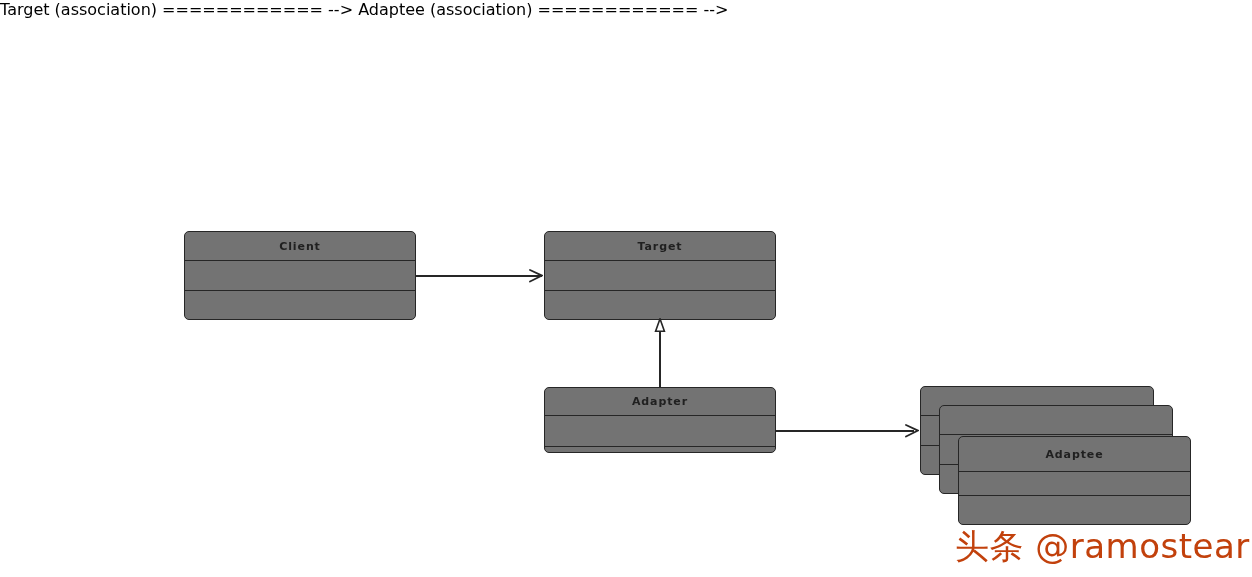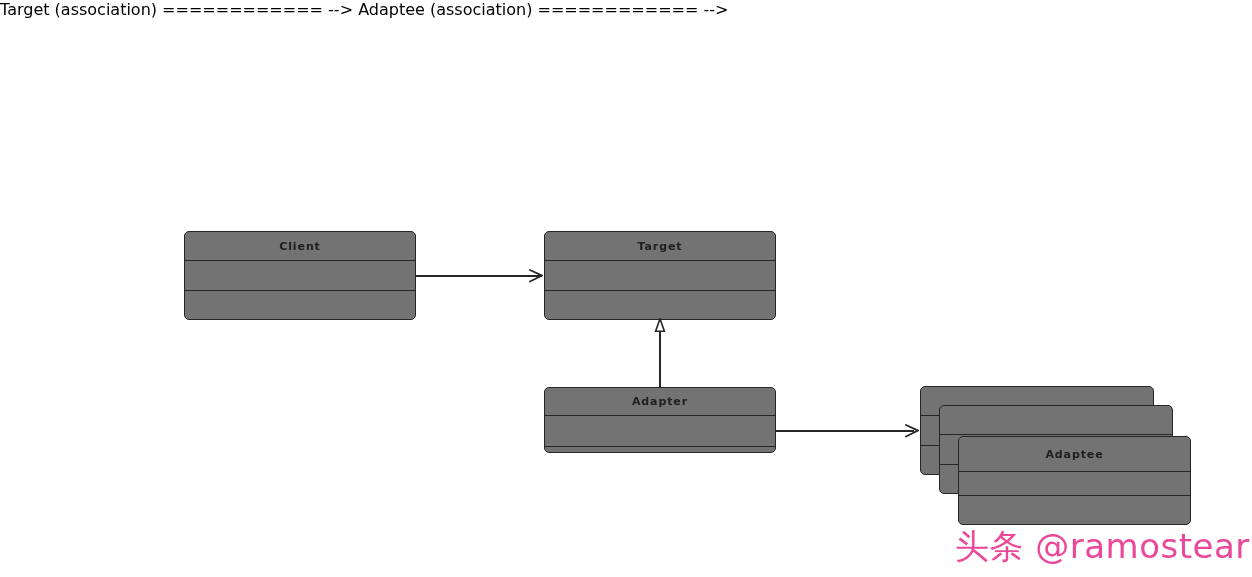--- a/index.html
+++ b/index.html
@@ -65,21 +65,21 @@
   .tri-hollow {
     position: absolute;
     width: 16px;
     height: 14px;
   }
 
   
   .watermark {
     position: absolute;
     font-size: 34px;
-    color: #ec4899;
+    color: #c2410c;
     white-space: nowrap;
     font-family: "DejaVu Sans", sans-serif;
     letter-spacing: 0.5px;
   }
 </style>
 </head>
 <body>
 
 <div id="canvas">
 

